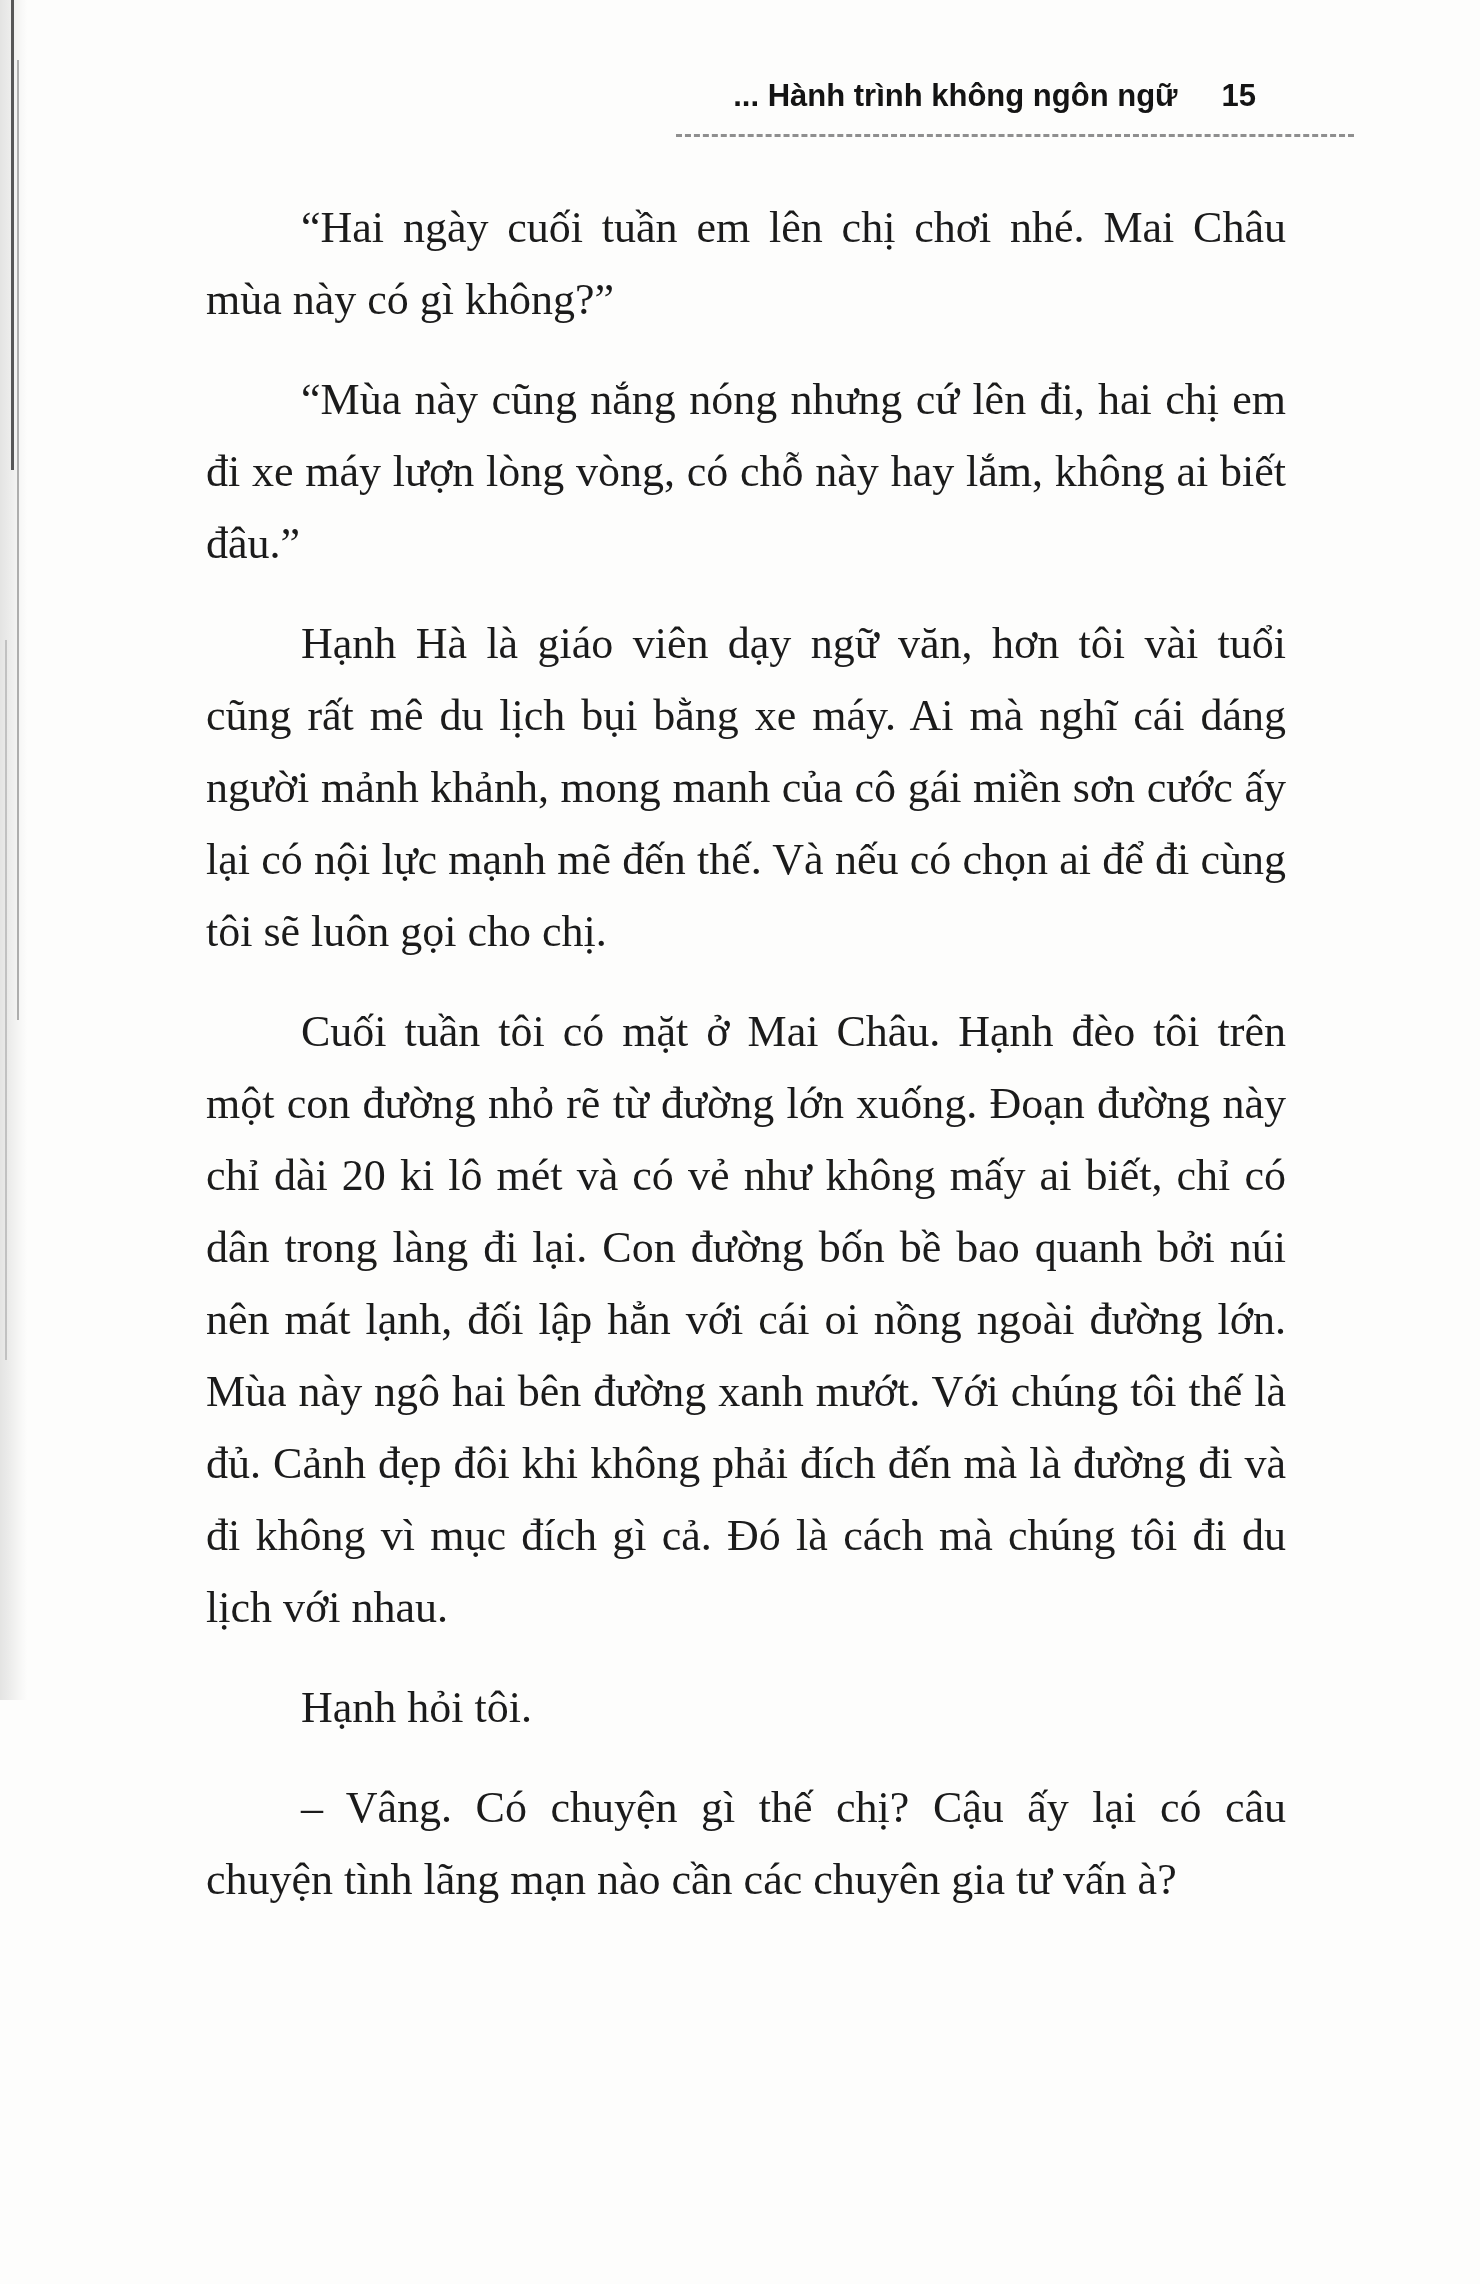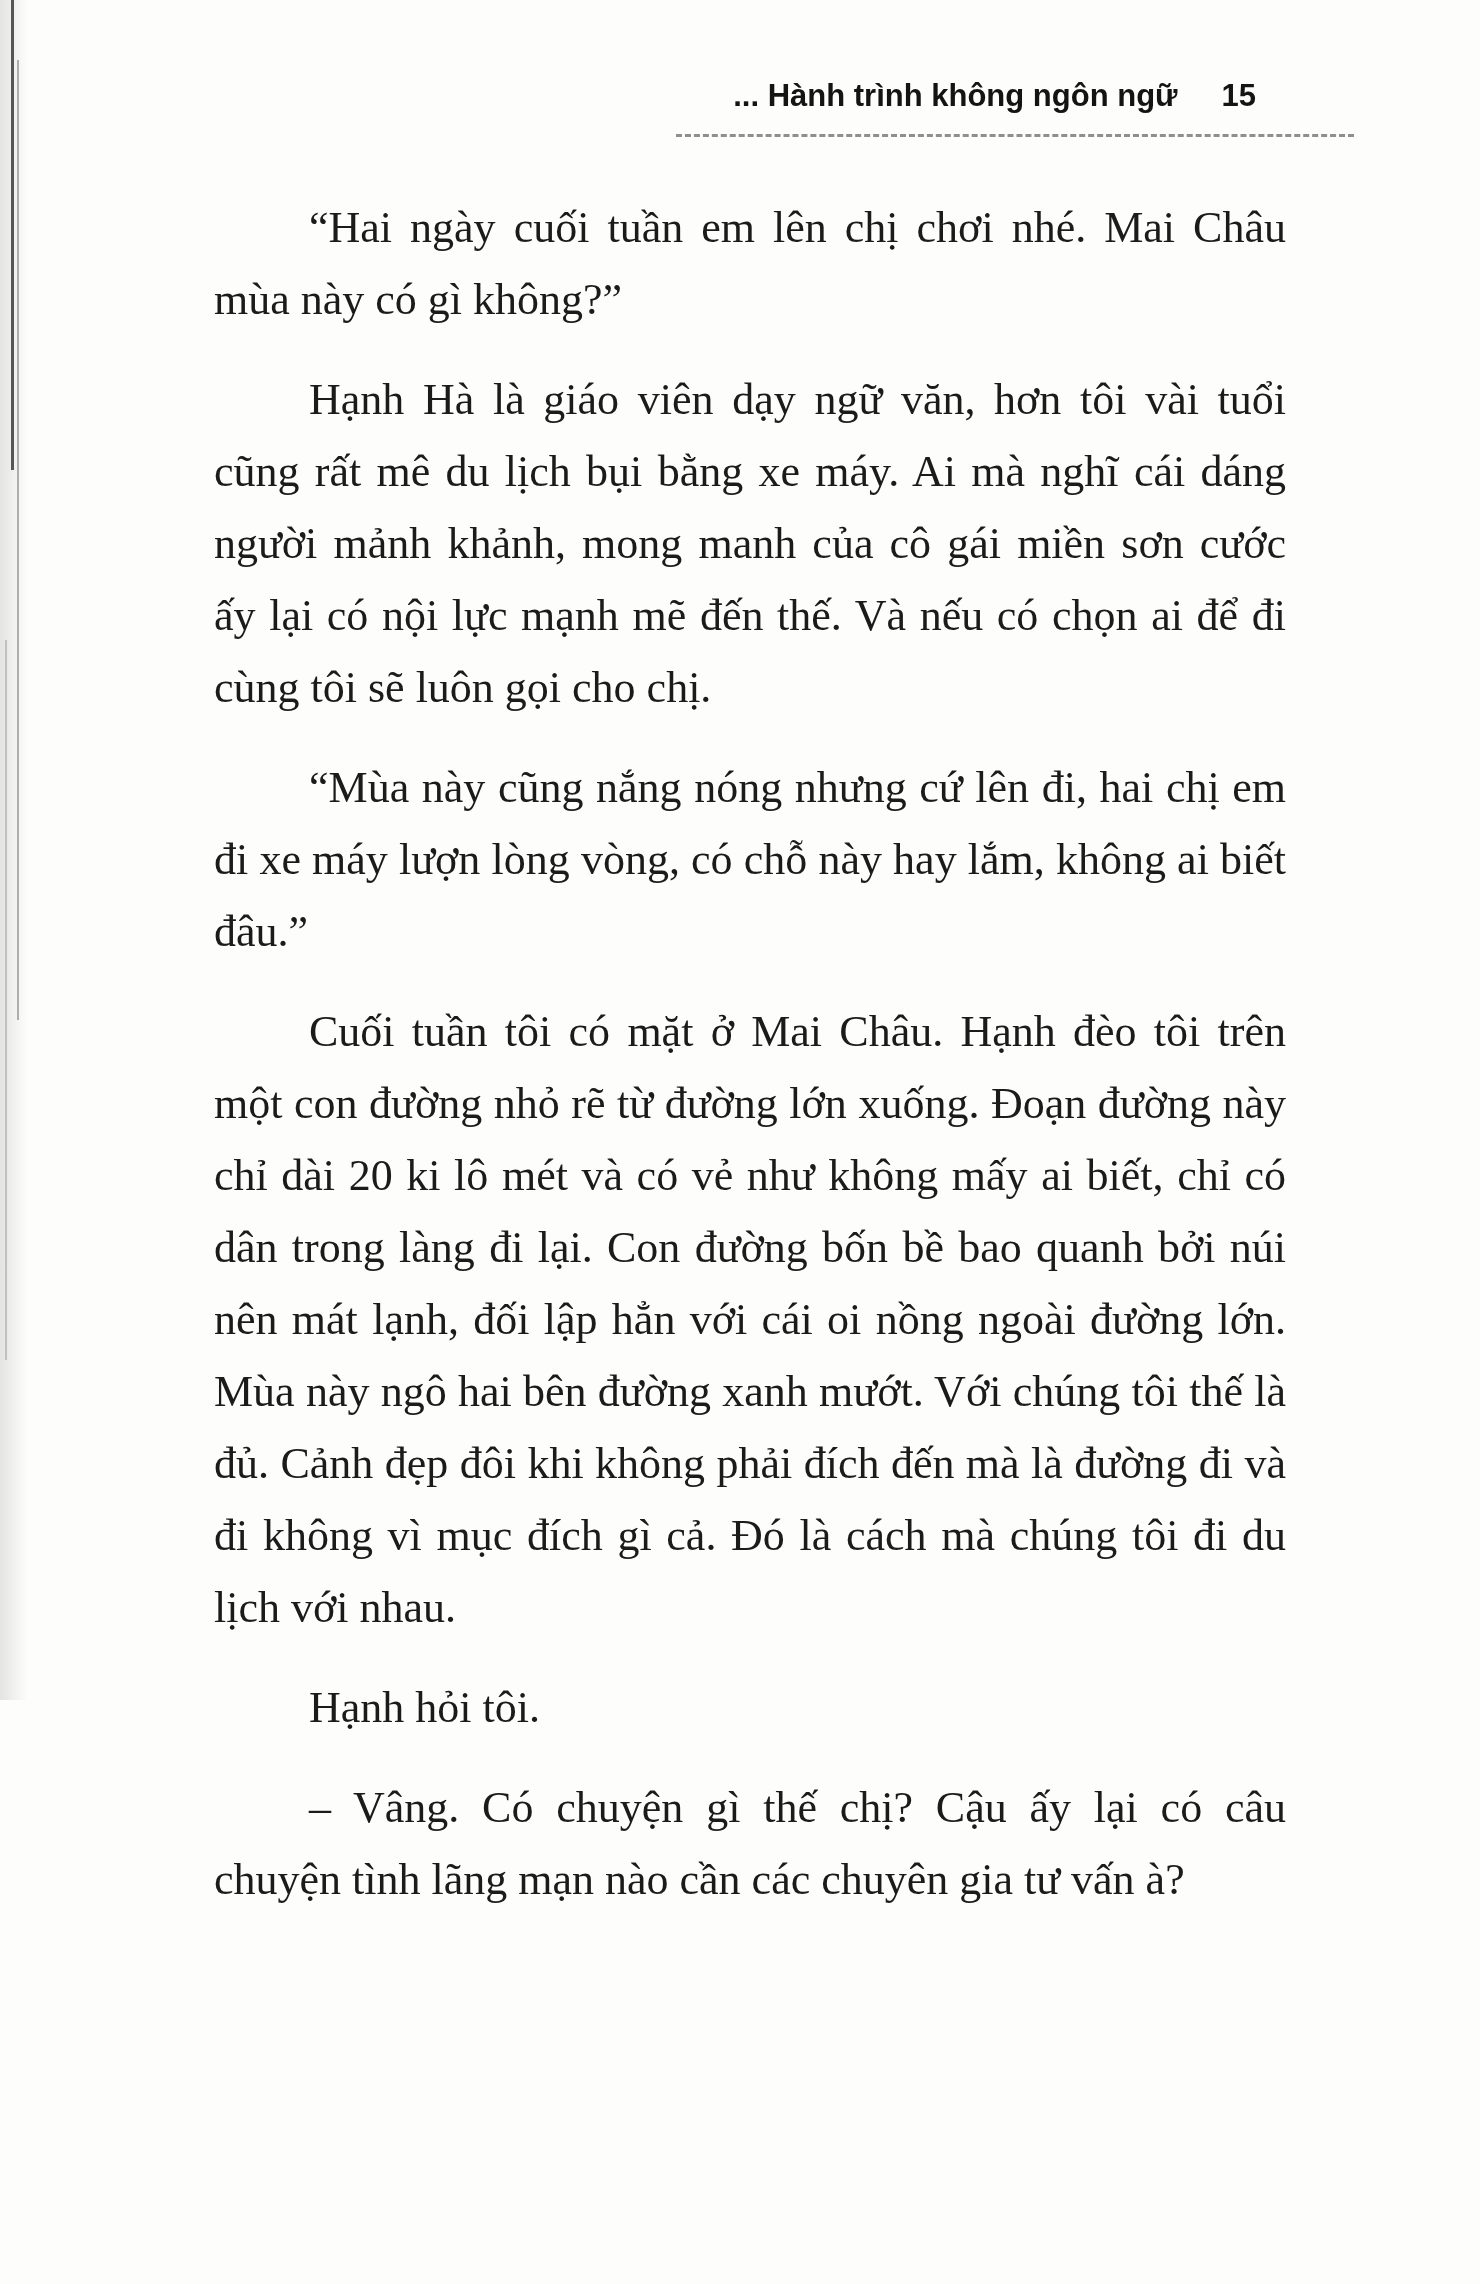--- a/index.html
+++ b/index.html
@@ -59,21 +59,21 @@
   }
 
   
   .page-body {
     padding: 78px 194px 0 202px;
     font-size: 44px;
     line-height: 72px;
     text-align: justify;
   }
   .page-body p {
-    margin: 0 0 28px 12px;
+    margin: 0 0 28px 4px;
     text-indent: 95px;
   }
 </style>
 </head>
 <body>
 
 <div class="scan-edge"></div>
 <div class="scan-line-1"></div>
 <div class="scan-line-2"></div>
 <div class="scan-line-3"></div>
@@ -81,18 +81,18 @@
 <header>
   <div class="header-row">
     <span>... Hành trình không ngôn ngữ</span>
     <span>15</span>
   </div>
   <div class="dashed-rule"></div>
 </header>
 
 <main class="page-body">
   <p>“Hai ngày cuối tuần em lên chị chơi nhé. Mai Châu mùa này có gì không?”</p>
+  <p>“Mùa này cũng nắng nóng nhưng cứ lên đi, hai chị em đi xe máy lượn lòng vòng, có chỗ này hay lắm, không ai biết đâu.”</p>
   <p>Hạnh Hà là giáo viên dạy ngữ văn, hơn tôi vài tuổi cũng rất mê du lịch bụi bằng xe máy. Ai mà nghĩ cái dáng người mảnh khảnh, mong manh của cô gái miền sơn cước ấy lại có nội lực mạnh mẽ đến thế. Và nếu có chọn ai để đi cùng tôi sẽ luôn gọi cho chị.</p>
-  <p>“Mùa này cũng nắng nóng nhưng cứ lên đi, hai chị em đi xe máy lượn lòng vòng, có chỗ này hay lắm, không ai biết đâu.”</p>
   <p>Cuối tuần tôi có mặt ở Mai Châu. Hạnh đèo tôi trên một con đường nhỏ rẽ từ đường lớn xuống. Đoạn đường này chỉ dài 20 ki lô mét và có vẻ như không mấy ai biết, chỉ có dân trong làng đi lại. Con đường bốn bề bao quanh bởi núi nên mát lạnh, đối lập hẳn với cái oi nồng ngoài đường lớn. Mùa này ngô hai bên đường xanh mướt. Với chúng tôi thế là đủ. Cảnh đẹp đôi khi không phải đích đến mà là đường đi và đi không vì mục đích gì cả. Đó là cách mà chúng tôi đi du lịch với nhau.</p>
   <p>Hạnh hỏi tôi.</p>
   <p>– Vâng. Có chuyện gì thế chị? Cậu ấy lại có câu chuyện tình lãng mạn nào cần các chuyên gia tư vấn à?</p>
 </main>
 
 </body></html>

